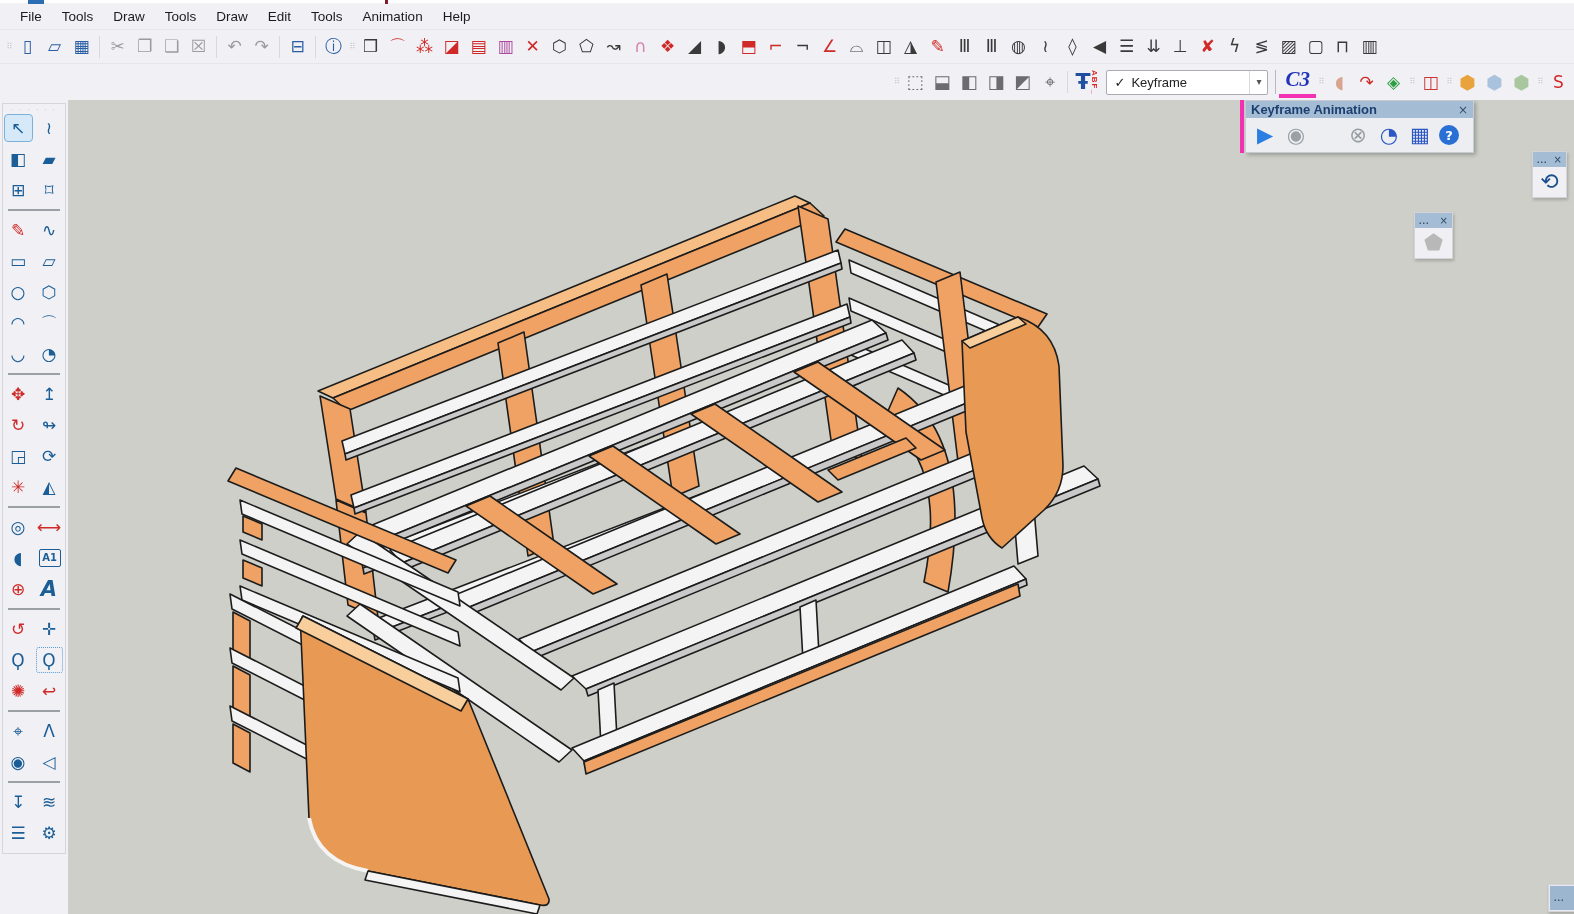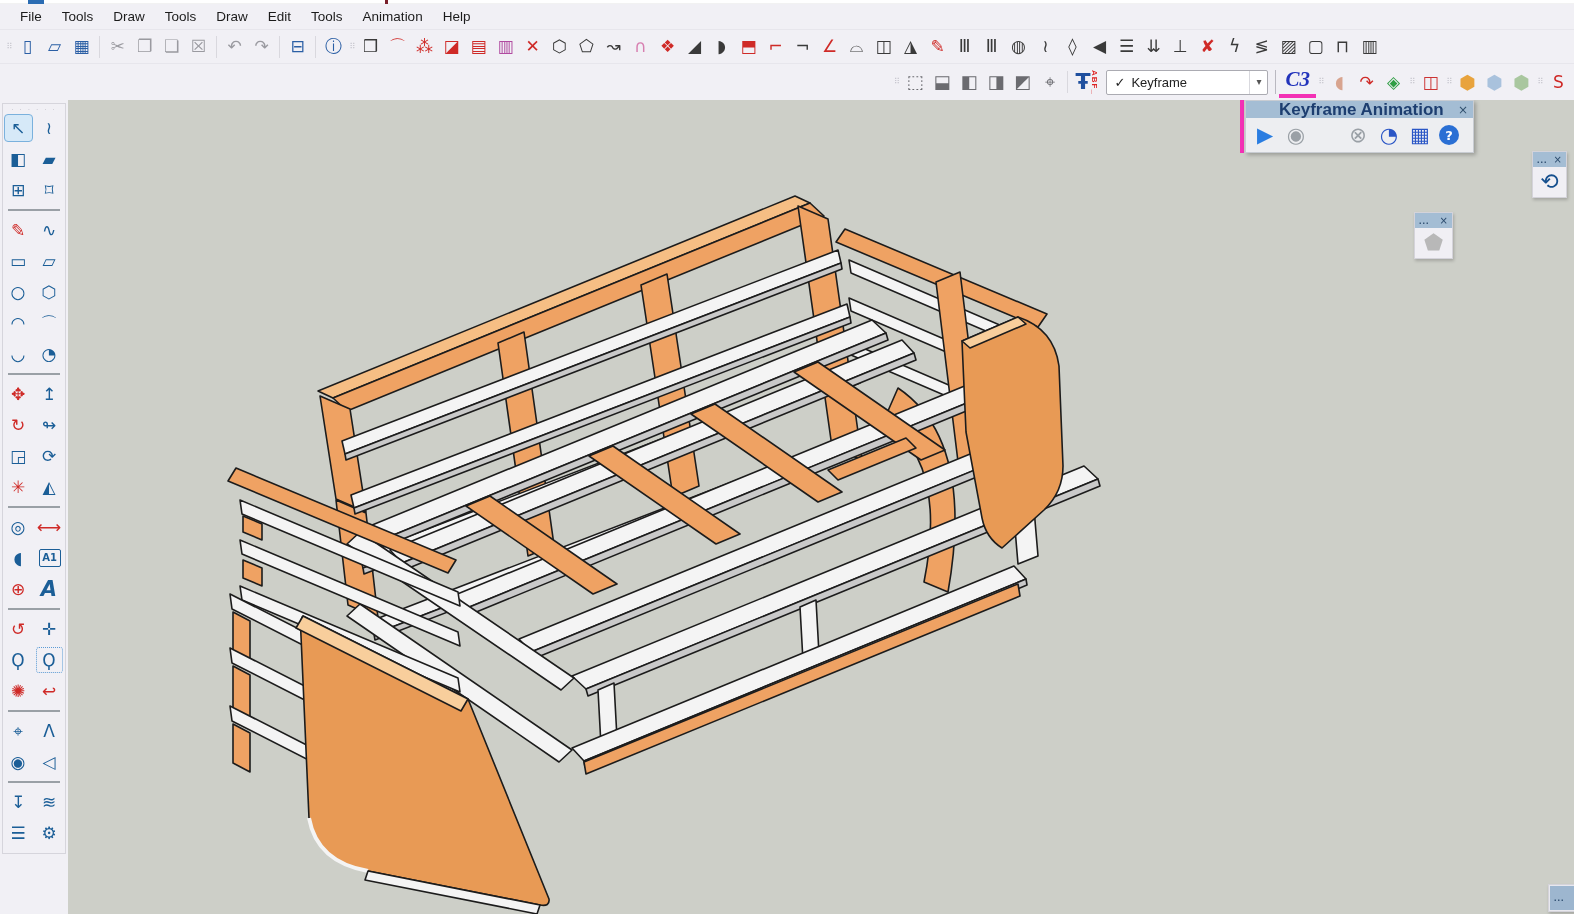--- a/index.html
+++ b/index.html
@@ -50,21 +50,21 @@
   .ltb-item.dashed{outline:1px dotted #5b9bd5;outline-offset:-2px;}
   .ltb-item.sep{grid-column:1 / -1;height:2px;width:52px;justify-self:center;background:#9aa0a6;border:0;border-radius:0;margin:2px 0;pointer-events:none;}
   .ltb-item.boxed{font-size:10px;font-weight:bold;border:1px solid var(--icon_blue);border-radius:2px;width:22px;height:18px;margin:5px auto;}
   .ltb-item.big{font-size:21px;font-weight:bold;font-style:italic;}
   
   .canvas{flex:1;position:relative;background:var(--canvas_bg);overflow:hidden;}
   .canvas svg{position:absolute;left:0;top:0;}
   
   .kf{position:absolute;left:1177px;top:0;width:229px;background:#edeef1;border:1px solid #c8ccd2;box-shadow:2px 2px 4px rgba(0,0,0,.25);}
   .kf-title{height:17px;background:var(--kf_title_bg);display:flex;align-items:center;justify-content:space-between;padding:0 5px;}
-  .kf-title span{font-size:17px;font-weight:bold;color:var(--kf_title_fg);margin-left:28px;}
+  .kf-title span{font-size:13px;font-weight:bold;color:var(--kf_title_fg);}
   .kf-title .x{font-weight:normal;color:#31506e;font-size:12px;cursor:default;background:none;border:0;}
   .kf-body{display:flex;align-items:center;gap:7px;padding:5px 7px;}
   .kf-btn{background:none;border:0;width:24px;height:24px;display:flex;align-items:center;justify-content:center;font-size:21px;cursor:default;}
   .kf-btn.help{background:#2a6fd4;color:#fff;border-radius:50%;width:20px;height:20px;font-size:13px;font-weight:bold;}
   .magenta-bar{position:absolute;left:1172px;top:0;width:4px;height:53px;background:var(--accent_magenta);}
   
   .minibar{position:absolute;background:#f0eff4;border:1px solid #d4d3da;box-shadow:1px 2px 3px rgba(0,0,0,.2);}
   .mini-title{height:15px;background:var(--kf_title_bg);display:flex;align-items:center;justify-content:space-between;padding:0 4px;color:#2c4c6e;}
   .mini-title .dots{font-size:9px;font-weight:bold;letter-spacing:1px;}
   .mini-title .x{font-size:10px;background:none;border:0;color:#2c4c6e;cursor:default;}

